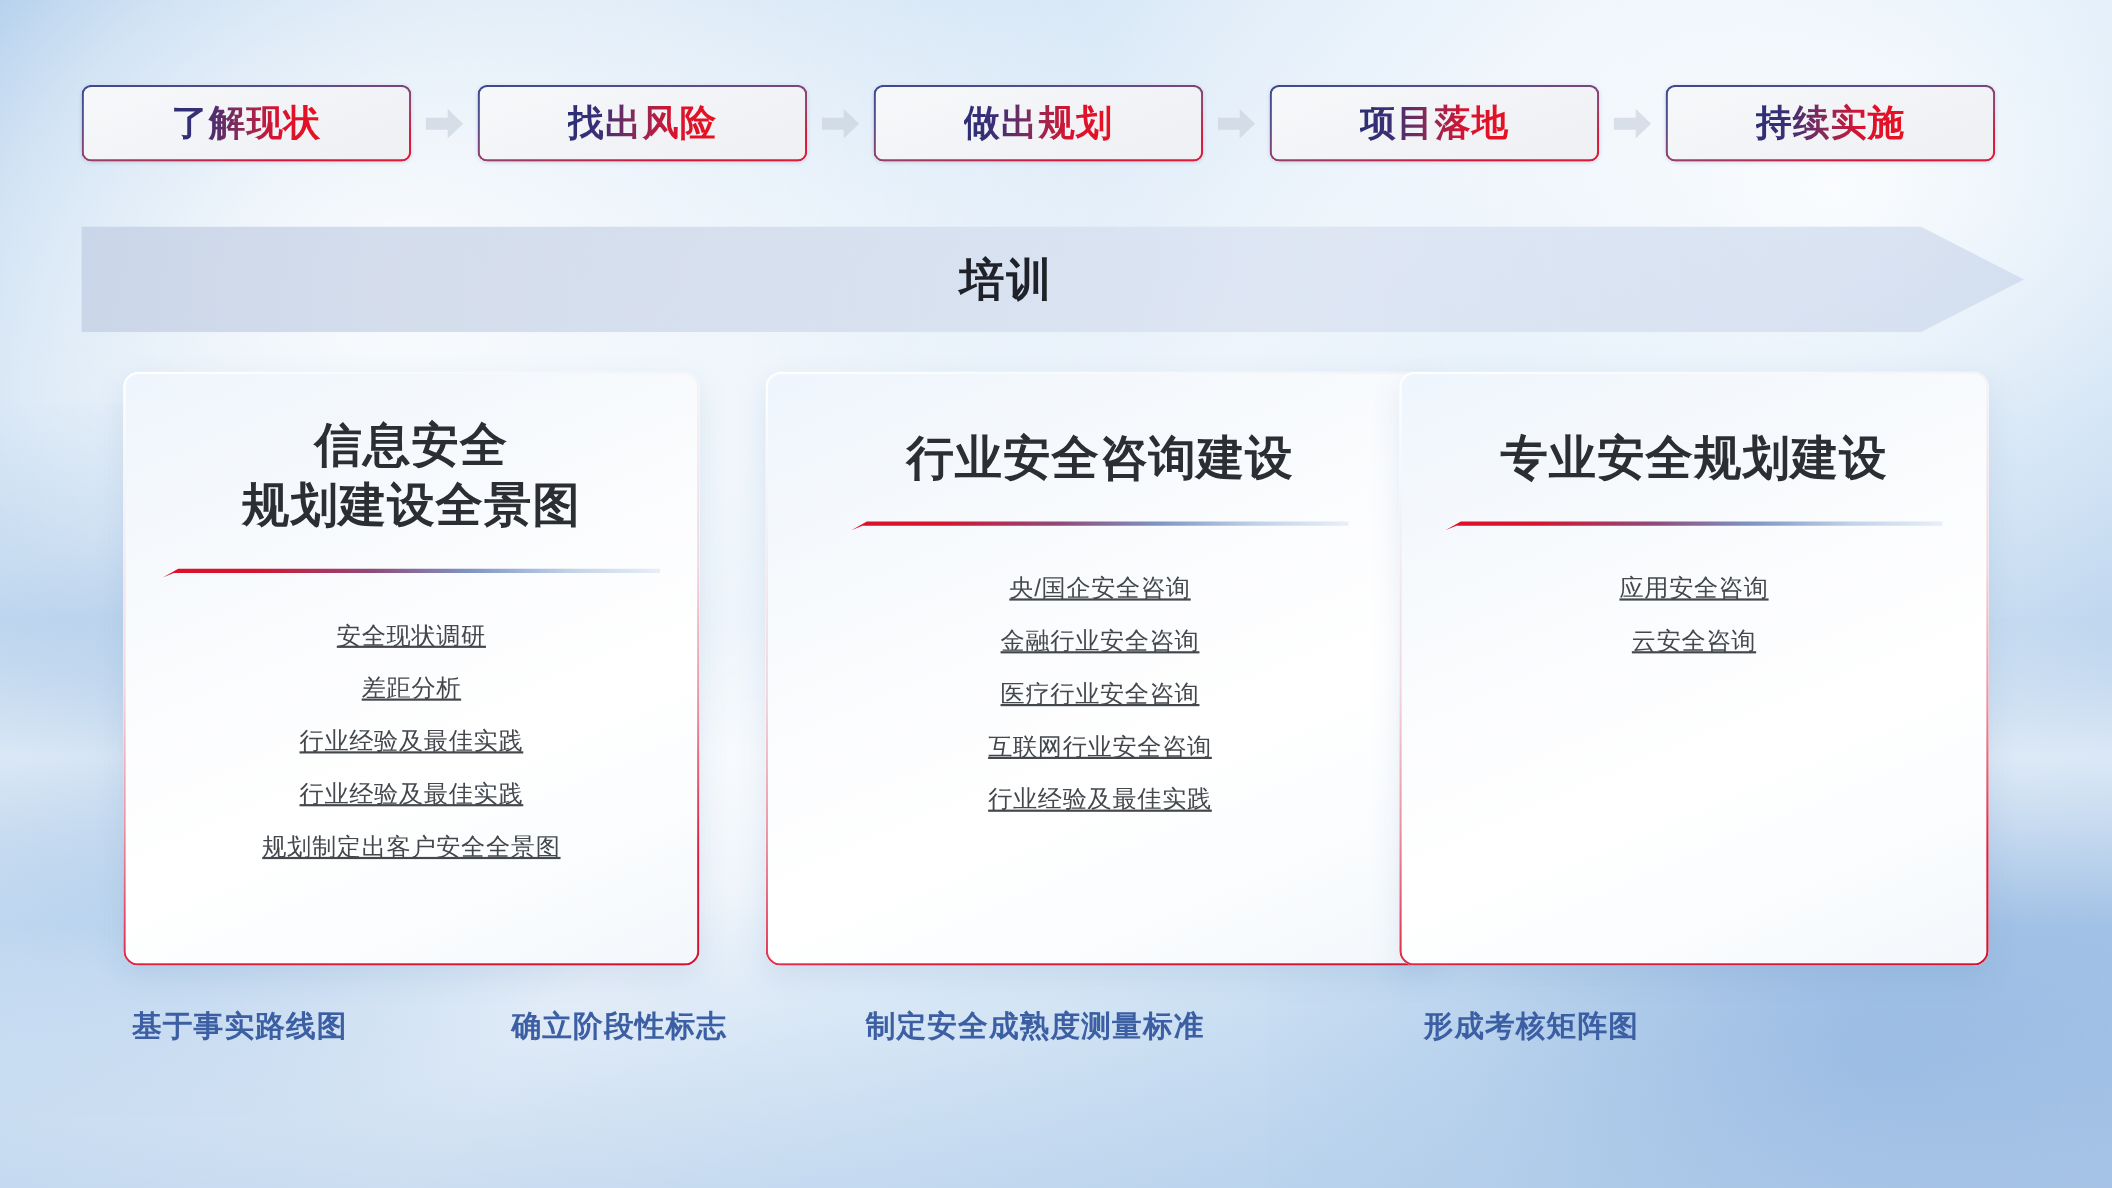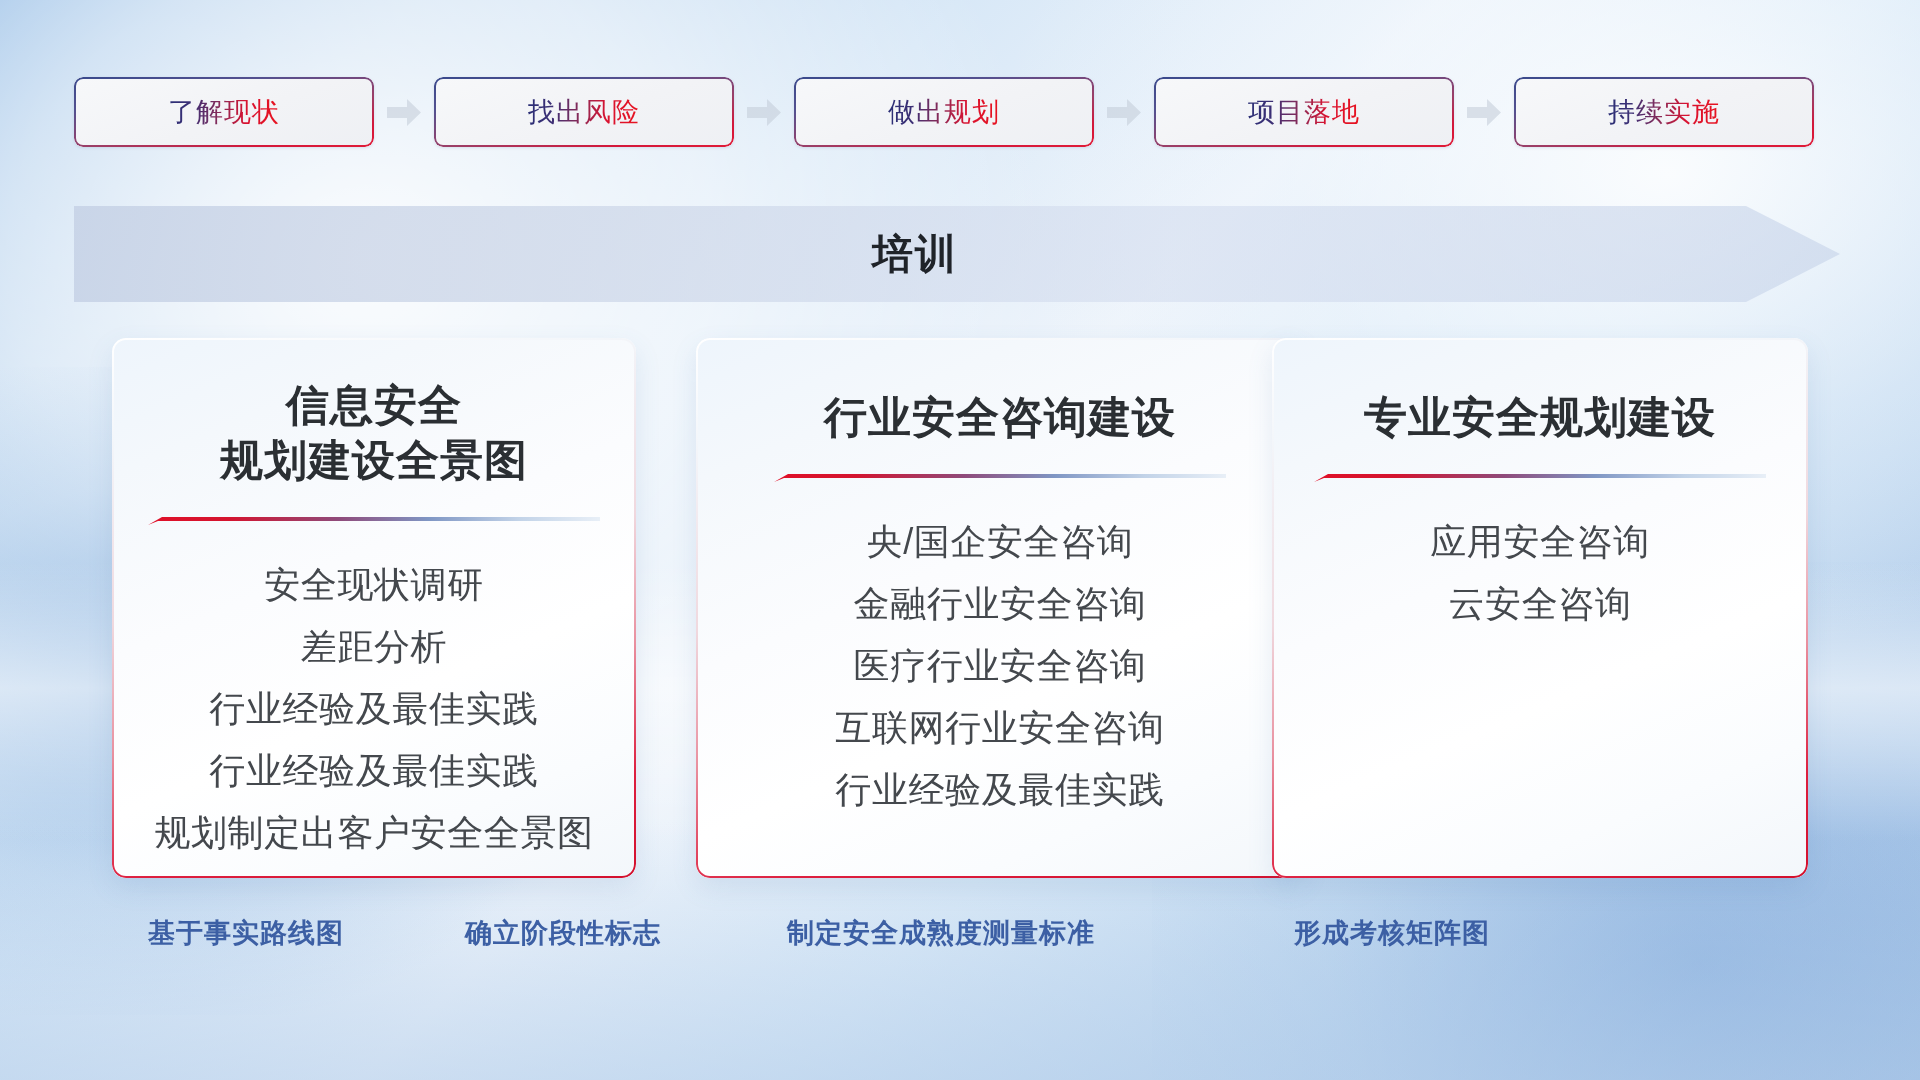--- a/index.html
+++ b/index.html
@@ -49,21 +49,21 @@
     position:relative;
     box-shadow:0 1px 3px rgba(60,90,140,.14);
   }
   .step::before{
     content:"";position:absolute;inset:0;border-radius:9px;padding:2px;
     background:linear-gradient(170deg,#3a4a8c 0%,#54508f 28%,#9a3f68 58%,#d4173a 82%,#e01b38 100%);
     -webkit-mask:linear-gradient(#000 0 0) content-box,linear-gradient(#000 0 0);
     -webkit-mask-composite:xor;mask-composite:exclude;pointer-events:none;
   }
   .step span{
-    font-size:27px;font-weight:normal;letter-spacing:1px;position:relative;z-index:2;
+    font-size:33px;font-weight:bold;letter-spacing:1px;position:relative;z-index:2;
     background:linear-gradient(92deg,#2b2f76 0%,#3c2f75 22%,#8e2a56 48%,#d91230 70%,#e8121f 100%);
     -webkit-background-clip:text;background-clip:text;color:transparent;
   }
   .arrowSep{
     width:34px;height:27px;margin:0 13px;position:relative;flex:none;opacity:.55;
   }
   .arrowSep svg{display:block;}
 
   
   #banner{position:absolute;left:74px;top:206px;width:1766px;height:96px;}
@@ -99,28 +99,28 @@
   }
   .cardTitle.two{padding-top:40px;}
 
   .divWrap{position:relative;z-index:2;margin:26px auto 0;height:14px;}
   .divWrap svg{display:block;}
   .card1 .divWrap{width:452px;}
   .card2 .divWrap{width:452px;}
   .card3 .divWrap{width:452px;}
 
   .cardList{position:relative;z-index:2;list-style:none;margin:26px 0 0;padding:0;text-align:center;}
-  .cardList li{font-size:36px;color:#44484d;line-height:1.0;padding:13px 0;letter-spacing:.6px;}
+  .cardList li{font-size:22px;color:#44484d;line-height:1.0;padding:13px 0;letter-spacing:.6px;text-decoration:underline;}
 
   
   #footLabels{position:absolute;left:0;top:915px;width:1920px;height:48px;}
   .foot{
     position:absolute;top:0;font-size:27px;font-weight:bold;color:#3c5fa4;letter-spacing:1px;white-space:nowrap;
   }
-  .f1{left:148px;}
+  .f1{left:120px;}
   .f2{left:465px;}
   .f3{left:787px;}
   .f4{left:1294px;}
 </style>
 </head>
 <body>
 
 <div id="bg">
   <div class="bgL"></div>
   <div class="bgGlow"></div>

